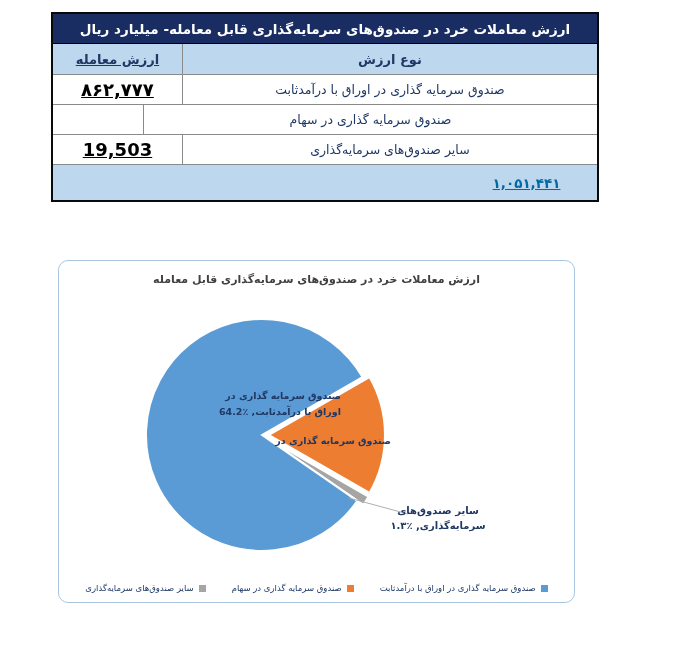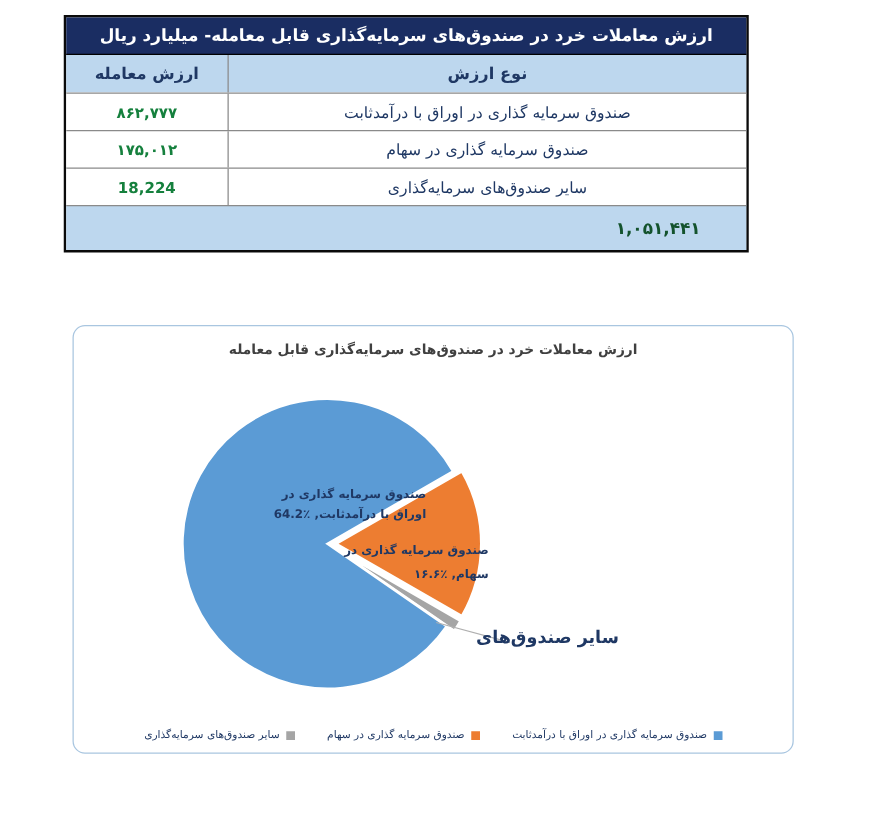--- a/index.html
+++ b/index.html
@@ -14,49 +14,49 @@
     position:absolute; left:51px; top:12px; width:548px;
     border:2px solid #0a0a0a; background:#ffffff; direction:rtl;
   }
   .rpt-title {
     height:30px; background:#1a2d62; border-bottom:1px solid #000;
     color:#ffffff; font-weight:bold; font-size:13.5px;
     display:flex; align-items:center; justify-content:center; white-space:nowrap;
   }
   .rpt-row { display:flex; direction:rtl; align-items:stretch; }
   .rpt-row .cell-type  { width:454px; display:flex; align-items:center; justify-content:center; border-left:1px solid #8a8a8a; }
-  .rpt-row .cell-value { width:141px; display:flex; align-items:center; justify-content:center; }
+  .rpt-row .cell-value { width:141px; display:flex; align-items:center; justify-content:center;text-decoration:underline; }
   .rpt-head { height:30px; background:#BDD7EE; }
   .rpt-head .cell-type, .rpt-head .cell-value { font-weight:bold; font-size:13px; color:#1F3864; }
   .rpt-body { height:30px; background:#ffffff; border-top:1px solid #8a8a8a; }
   .rpt-body .cell-type  { font-size:12.5px; color:#1F3864; }
-  .rpt-body .cell-value { font-size:12px; color:#15803d; font-weight:600; }
+  .rpt-body .cell-value { font-size:18px; color:#000000; font-weight:600; }
   .rpt-total { height:36px; background:#BDD7EE; border-top:1px solid #8a8a8a; }
-  .rpt-total .cell-type, .rpt-total .cell-value { font-weight:bold; font-size:13.5px; color:#14532d; }
+  .rpt-total .cell-type, .rpt-total .cell-value { font-weight:bold; font-size:13.5px; color:#0369a1; }
 
   
   .chart-box {
-    position:absolute; left:58px; top:260px; width:577px; height:343px;
+    position:absolute; left:58px; top:260px; width:517px; height:343px;
     border:1px solid #A9C6E0; border-radius:10px; background:#ffffff;
   }
   .chart-title {
     position:absolute; top:12px; left:0; width:100%;
     text-align:center; direction:rtl;
     font-size:11px; font-weight:bold; color:#404040; white-space:nowrap;
   }
   .pie-svg { position:absolute; left:0; top:0; width:517px; height:343px; }
 
   .pie-label {
     position:absolute; direction:rtl; text-align:right;
     color:#1F3864; font-weight:bold; line-height:16px; white-space:nowrap;
   }
   .pie-label div { white-space:nowrap; }
   .lbl-fixed  { left:82px;  top:127px; width:200px; font-size:9.5px; }
   .lbl-stocks { left:172px; top:170px; width:160px; font-size:9.5px; line-height:19px; }
-  .lbl-other  { left:289px; top:242px; width:180px; font-size:14px; line-height:15px; text-align:center; }
+  .lbl-other  { left:289px; top:242px; width:180px; font-size:10px; line-height:15px; text-align:center; }
 
   .legend {
     position:absolute; bottom:9px; left:0; width:100%;
     display:flex; direction:rtl; justify-content:center; align-items:center; gap:26px;
   }
   .legend-item { display:flex; direction:rtl; align-items:center; gap:5px; }
   .legend-swatch { width:7px; height:7px; display:inline-block; }
   .legend-text { font-size:8.5px; color:#1F3864; white-space:nowrap; }
 </style>
 </head>
@@ -69,25 +69,24 @@
     <div class="cell-type">نوع ارزش</div>
     <div class="cell-value">ارزش معامله</div>
   </div>
 
   <div class="rpt-row rpt-body">
     <div class="cell-type">صندوق سرمایه گذاری در اوراق با درآمدثابت</div>
     <div class="cell-value">۸۶۲,۷۷۷</div>
   </div>
   <div class="rpt-row rpt-body">
     <div class="cell-type">صندوق سرمایه گذاری در سهام</div>
-    <div class="cell-value">۱۷۵,۰۱۲</div>
   </div>
   <div class="rpt-row rpt-body">
     <div class="cell-type">سایر صندوق‌های سرمایه‌گذاری</div>
-    <div class="cell-value">18,224</div>
+    <div class="cell-value">19,503</div>
   </div>
 
   <div class="rpt-row rpt-total">
     <div class="cell-value">۱,۰۵۱,۴۴۱</div>
   </div>
 </div>
 
 <div class="chart-box">
   <div class="chart-title">ارزش معاملات خرد در صندوق‌های سرمایه‌گذاری قابل معامله</div>
 
@@ -99,24 +98,24 @@
       </g>
     <polyline points="290,237 349,253" fill="none" stroke="#AFAFAF" stroke-width="1"></polyline>
   </svg>
 
   <div class="pie-label lbl-fixed">
     <div>صندوق سرمایه گذاری در</div>
     <div>اوراق با درآمدثابت, ٪64.2</div>
   </div>
   <div class="pie-label lbl-stocks">
     <div>صندوق سرمایه گذاری در</div>
-    <div>سهام, ٪۱۶.۶</div>
   </div>
   <div class="pie-label lbl-other">
     <div>سایر صندوق‌های</div>
+    <div>سرمایه‌گذاری, ٪۱.۳</div>
   </div>
 
   <div class="legend">
     <div class="legend-item">
       <span class="legend-swatch" style="background: rgb(91, 155, 213);"></span>
       <span class="legend-text">صندوق سرمایه گذاری در اوراق با درآمدثابت</span>
     </div>
     <div class="legend-item">
       <span class="legend-swatch" style="background: rgb(237, 125, 49);"></span>
       <span class="legend-text">صندوق سرمایه گذاری در سهام</span>

